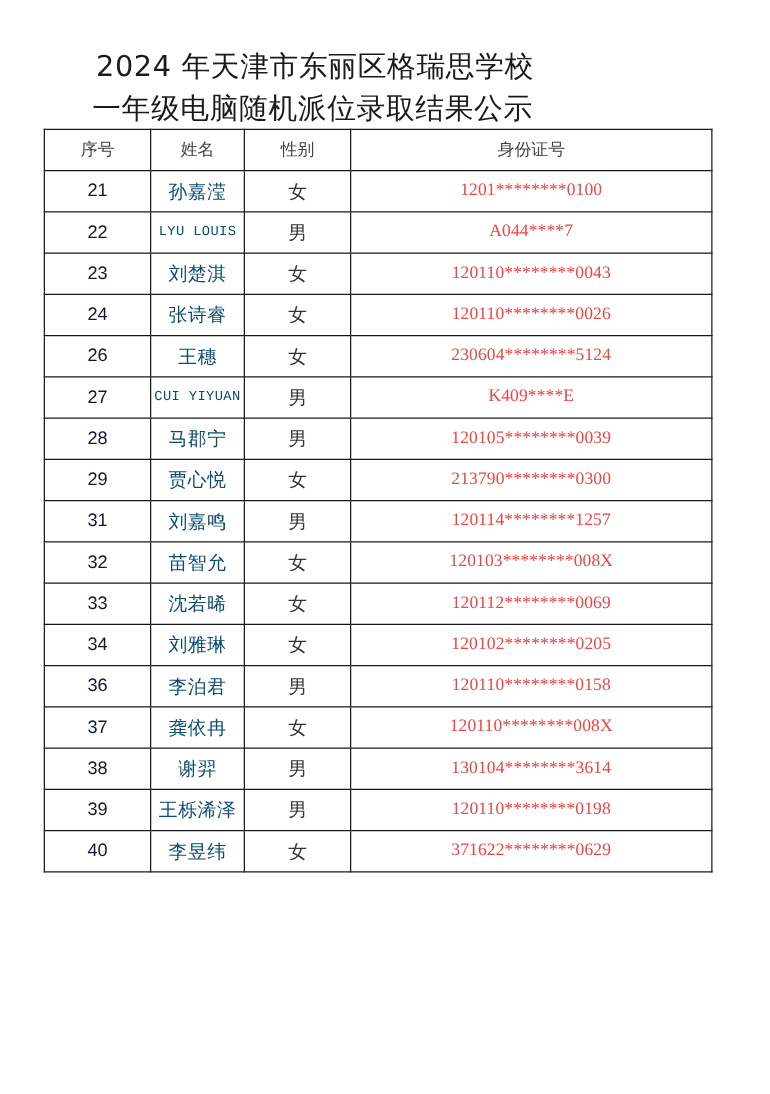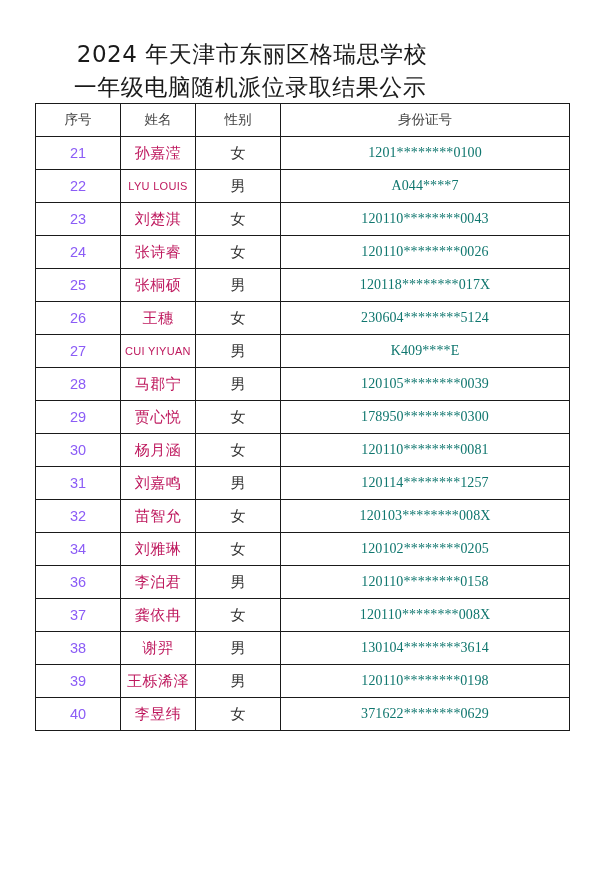--- a/index.html
+++ b/index.html
@@ -59,42 +59,42 @@
       height: 32px;
     }
     col.c-no { width: 85px; }
     col.c-name { width: 75px; }
     col.c-gender { width: 85px; }
     col.c-id { width: 289px; }
 
     td.no {
       font-family: "Liberation Sans", "DejaVu Sans", sans-serif;
       font-size: 14.5px;
-      color: #8b5cf6;
+      color: #0f172a;
     }
     td.name {
       font-size: 15px;
-      color: #be185d;
+      color: #0c4a6e;
       letter-spacing: 0.5px;
     }
     td.name.latin {
-      font-family: Liberation Sans, sans-serif;
+      font-family: Liberation Mono, monospace;
       font-size: 11px;
       letter-spacing: 0.3px;
       line-height: 12px;
       white-space: normal;
     }
     td.gender {
       font-size: 15px;
       color: #333333;
     }
     td.idno {
       font-family: "Liberation Serif", "DejaVu Serif", serif;
       font-size: 14px;
-      color: #0f766e;
+      color: #ef4444;
       letter-spacing: 0.1px;
     }
   </style>
 </head>
 <body>
 
 <div class="title-block">
   <div class="title-line l1">2024 年天津市东丽区格瑞思学校</div>
   <div class="title-line l2">一年级电脑随机派位录取结果公示</div>
 </div>
@@ -133,26 +133,20 @@
       <td class="gender">女</td>
       <td class="idno">120110********0043</td>
     </tr>
     <tr>
       <td class="no">24</td>
       <td class="name">张诗睿</td>
       <td class="gender">女</td>
       <td class="idno">120110********0026</td>
     </tr>
     <tr>
-      <td class="no">25</td>
-      <td class="name">张桐硕</td>
-      <td class="gender">男</td>
-      <td class="idno">120118********017X</td>
-    </tr>
-    <tr>
       <td class="no">26</td>
       <td class="name">王穗</td>
       <td class="gender">女</td>
       <td class="idno">230604********5124</td>
     </tr>
     <tr>
       <td class="no">27</td>
       <td class="name latin">CUI YIYUAN</td>
       <td class="gender">男</td>
       <td class="idno">K409****E</td>
@@ -160,41 +154,41 @@
     <tr>
       <td class="no">28</td>
       <td class="name">马郡宁</td>
       <td class="gender">男</td>
       <td class="idno">120105********0039</td>
     </tr>
     <tr>
       <td class="no">29</td>
       <td class="name">贾心悦</td>
       <td class="gender">女</td>
-      <td class="idno">178950********0300</td>
-    </tr>
-    <tr>
-      <td class="no">30</td>
-      <td class="name">杨月涵</td>
-      <td class="gender">女</td>
-      <td class="idno">120110********0081</td>
+      <td class="idno">213790********0300</td>
     </tr>
     <tr>
       <td class="no">31</td>
       <td class="name">刘嘉鸣</td>
       <td class="gender">男</td>
       <td class="idno">120114********1257</td>
     </tr>
     <tr>
       <td class="no">32</td>
       <td class="name">苗智允</td>
       <td class="gender">女</td>
       <td class="idno">120103********008X</td>
     </tr>
     <tr>
+      <td class="no">33</td>
+      <td class="name">沈若晞</td>
+      <td class="gender">女</td>
+      <td class="idno">120112********0069</td>
+    </tr>
+    <tr>
       <td class="no">34</td>
       <td class="name">刘雅琳</td>
       <td class="gender">女</td>
       <td class="idno">120102********0205</td>
     </tr>
     <tr>
       <td class="no">36</td>
       <td class="name">李泊君</td>
       <td class="gender">男</td>
       <td class="idno">120110********0158</td>

